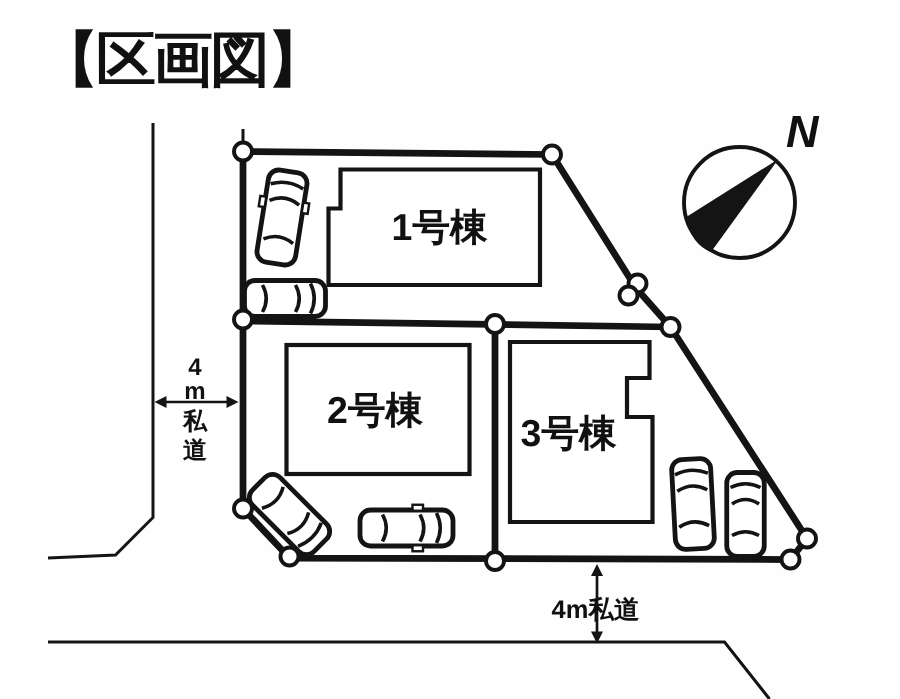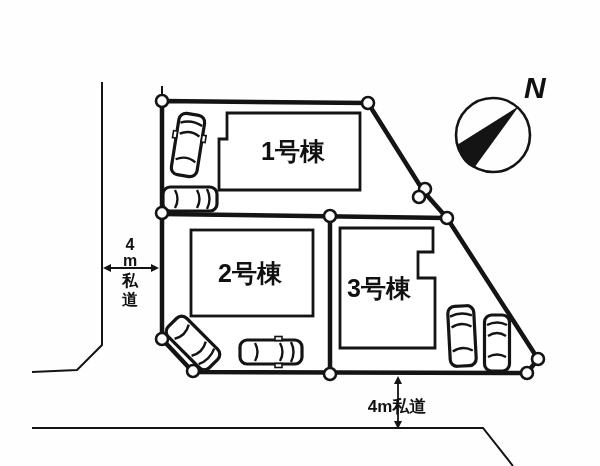--- a/index.html
+++ b/index.html
@@ -16,20 +16,21 @@
   .bldg-label{font-size:25px;font-weight:bold;}
   .road-label{font-size:17px;font-weight:bold;}
   .road-label-v{font-size:16px;font-weight:bold;}
   .north-label{font-size:30px;font-weight:900;font-style:italic;}
 </style>
 </head>
 <body>
 
 <div id="canvas">
 
+  <div class="page-title">【区画図】</div>
 
   <svg id="plan-svg" width="600" height="466" viewBox="0 0 600 466">
 
     <g stroke="#141414" stroke-width="2" fill="none">
 
       <path d="M102,82 L102,345 L77,370 L32,372"></path>
 
       <path d="M32,428 L483,428 L513,466"></path>
 
       <path d="M162,86 L162,101"></path>

